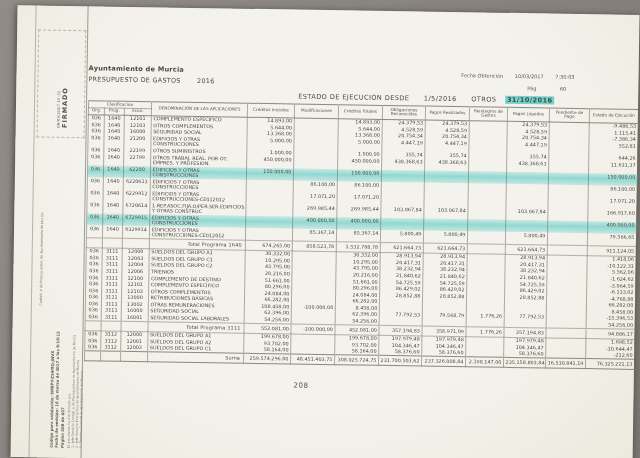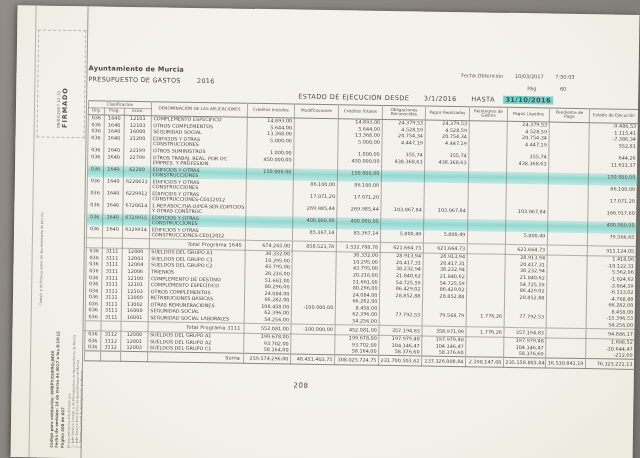--- a/index.html
+++ b/index.html
@@ -100,22 +100,22 @@
       <span>Fecha Obtención</span>
       <span>10/03/2017</span>
       <span>7:30:03</span>
     </div>
     <div class="pag-line">
       <span>Pág</span>
       <span>60</span>
     </div>
     <div class="exec-title">
       <span>ESTADO DE EJECUCIÓN DESDE</span><span class="gap"></span>
-      <span>3/1/2016</span><span class="gap"></span>
-      <span>HASTA</span><span class="gap" style="width:6px"></span>
+      <span>1/5/2016</span><span class="gap"></span>
+      <span>OTROS</span><span class="gap" style="width:6px"></span>
       <span class="hl-date">31/10/2016</span>
     </div>
   </div>
 
   <div class="tbl-wrap">
     <table id="exec-table">
       <colgroup>
         <col class="c-org">
           <col class="c-prog">
           <col class="c-econ">

